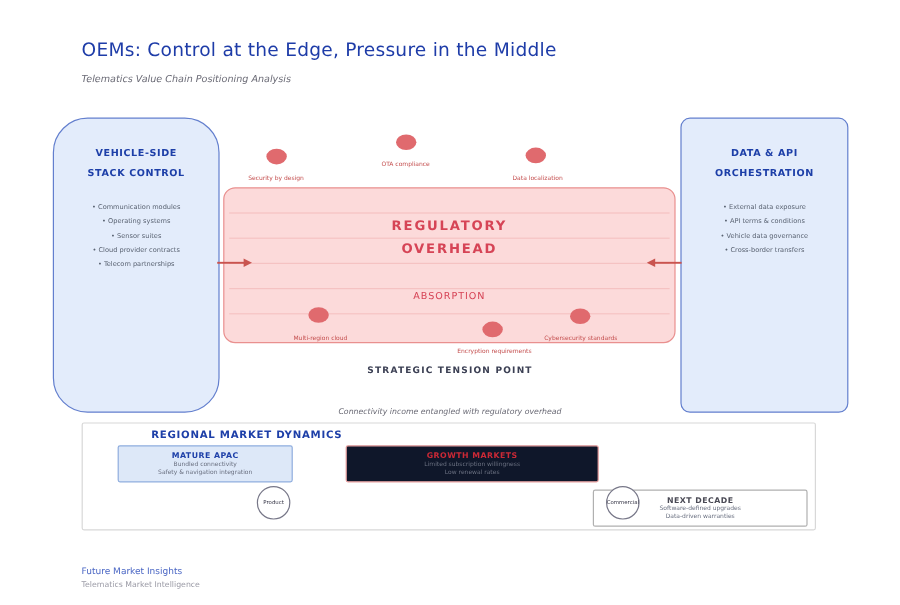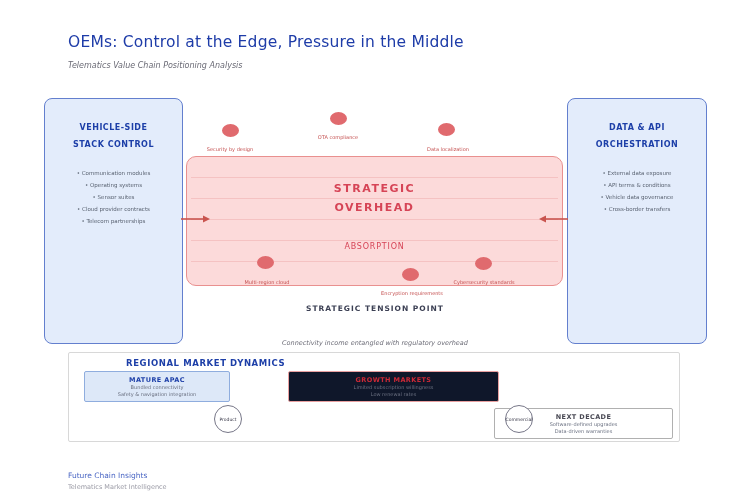--- a/index.html
+++ b/index.html
@@ -9,21 +9,21 @@
     font-family:"DejaVu Sans","Liberation Sans",sans-serif; overflow:hidden;
   }
   .abs { position:absolute; }
 
   
   .page-title { left:68px; top:33px; font-size:15.5px; color:#1e3ca8; letter-spacing:0.2px; }
   .page-subtitle { left:68px; top:61px; font-size:8px; font-style:italic; color:#6a6a75;text-align:center; }
 
   
   .panel { background:#e3ecfb; border:1.5px solid #637fce; border-radius:8px; }
-  .panel-left  { left:44px;  top:98px; width:139px; height:246px; }
+  .panel-left  { left:44px;  top:98px; width:139px; height:246px;border-radius:29px; }
   .panel-right { left:567px; top:98px; width:140px; height:246px; }
   .panel-title { padding-top:20px; text-align:center; font-size:8px; font-weight:bold;
                  color:#1d3fa8; letter-spacing:0.5px; line-height:17px; }
   .panel-items { margin-top:14px; text-align:center; font-size:5.5px; color:#5a6372; line-height:12px; }
   .panel-item::before { content:"• "; }
 
   
   .center-box { left:186px; top:156px; width:377px; height:130px; background:#fcdada;
                 border:1.5px solid #e9908f; border-radius:10px; }
   .gridline { position:absolute; left:4px; right:4px; height:1px; background:#f5c2c2; }
@@ -43,21 +43,21 @@
                    font-weight:bold; color:#3c4054; letter-spacing:1px; }
   .tension-sub { left:250px; top:319px; width:250px; text-align:center; font-size:6.5px;
                  font-style:italic; color:#6a6a75;margin-top:20px; }
 
   
   .regional-box { left:68px; top:352px; width:612px; height:90px; background:#ffffff;
                   border:1px solid #d8d8d8; border-radius:2px; }
   .regional-title { left:86px; top:358px; font-size:8.5px; font-weight:bold; color:#1d3fa8;
                     letter-spacing:0.6px;padding-left:40px; }
   .card { position:absolute; top:371px; height:31px; border-radius:2px; }
-  .card-1 { left:84px;  width:146px; background:#dde8f8; border:1px solid #8fadde; }
+  .card-1 { left:98px;  width:146px; background:#dde8f8; border:1px solid #8fadde; }
   .card-2 { left:288px; width:211px; background:#0f172a; border:1px solid #e9a0a0; }
   .card-3 { left:494px; width:179px; background:#ffffff; border:1px solid #b0b0b0;margin-top:37px; }
   .card-title { margin-top:4px; text-align:center; font-size:6.5px; font-weight:bold; letter-spacing:0.4px; }
   .card-1 .card-title { color:#1d3fa8; }
   .card-2 .card-title { color:#cc2936; }
   .card-3 .card-title { color:#4a4a55; }
   .card-line { text-align:center; font-size:5px; color:#6a7080; line-height:7px; }
 
   .badge { position:absolute; width:28px; height:28px; border-radius:50%; border:1px solid #777788;
            background:#ffffff; display:flex; align-items:center; justify-content:center;
@@ -103,21 +103,21 @@
       <div class="panel-item">Cross-border transfers</div>
     </div>
   </div>
 
   <div class="abs center-box">
     <div class="gridline" style="top:20px"></div>
     <div class="gridline" style="top:41px"></div>
     <div class="gridline" style="top:62px"></div>
     <div class="gridline" style="top:83px"></div>
     <div class="gridline" style="top:104px"></div>
-    <div class="cb-text cb-big" style="top:25px">STRATEGIC</div>
+    <div class="cb-text cb-big" style="top:25px">REGULATORY</div>
     <div class="cb-text cb-big" style="top:44px">OVERHEAD</div>
     <div class="cb-text cb-small" style="top:85px">ABSORPTION</div>
   </div>
 
   <div class="dot" style="left:222px; top:124px"></div>
   <div class="dot" style="left:330px; top:112px"></div>
   <div class="dot" style="left:438px; top:123px"></div>
   <div class="dot-label" style="left:170px; top:146px">Security by design</div>
   <div class="dot-label" style="left:278px; top:134px">OTA compliance</div>
   <div class="dot-label" style="left:388px; top:146px">Data localization</div>
@@ -158,16 +158,16 @@
   </div>
   <div class="card card-3">
     <div class="card-title">NEXT DECADE</div>
     <div class="card-line">Software-defined upgrades</div>
     <div class="card-line">Data-driven warranties</div>
   </div>
 
   <div class="badge badge-1">Product</div>
   <div class="badge badge-2">Commercial</div>
 
-  <div class="abs footer-brand">Future Chain Insights</div>
+  <div class="abs footer-brand">Future Market Insights</div>
   <div class="abs footer-tagline">Telematics Market Intelligence</div>
 
 </div>
 
 </body></html>

